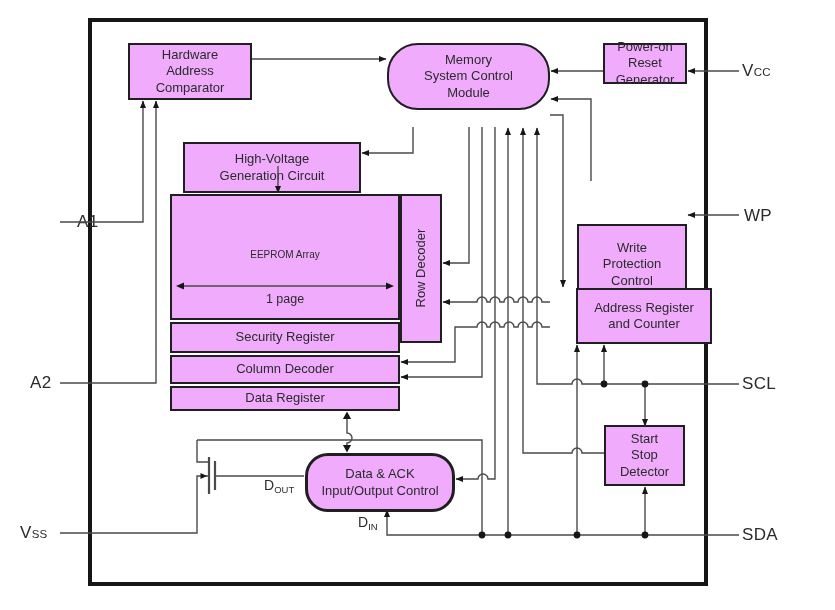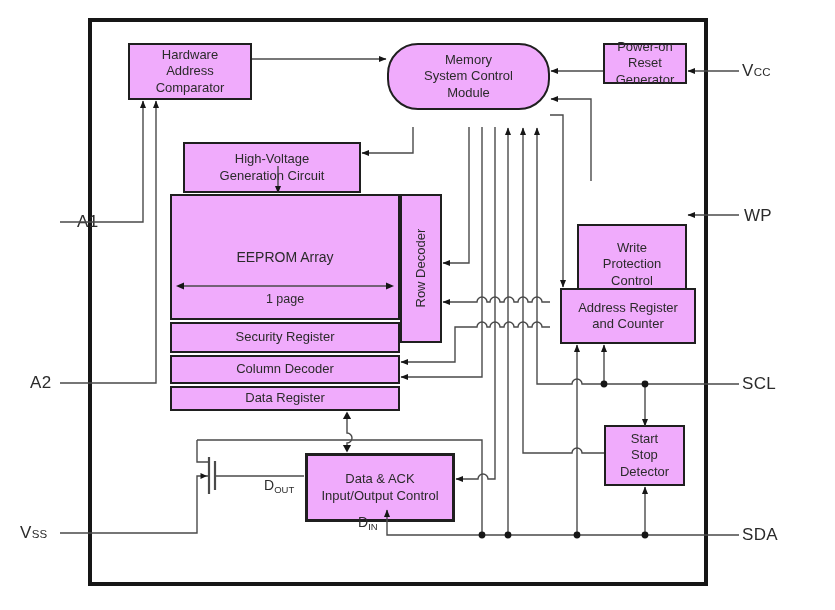--- a/index.html
+++ b/index.html
@@ -55,21 +55,21 @@
 Reset
 Generator</span>
   </div>
 
   <div class="box" style="left:183px;top:115px;width:178px;height:51px;margin-top:27px;">
     <span>High-Voltage
 Generation Circuit</span>
   </div>
 
   <div class="box" style="left:170px;top:194px;width:230px;height:126px;"></div>
-  <div class="lbl" style="left:170px;top:249px;width:230px;font-size:14px;">EEPROM Array</div>
+  <div class="lbl" style="left:170px;top:249px;width:230px;font-size:10px;">EEPROM Array</div>
   <div class="lbl" style="left:170px;top:292px;width:230px;font-size:12.5px;">1 page</div>
 
   <div class="box" style="left:400px;top:194px;width:42px;height:149px;">
     <span class="rot">Row Decoder</span>
   </div>
 
   <div class="box" style="left:170px;top:322px;width:230px;height:31px;">
     <span>Security Register</span>
   </div>
 
@@ -80,32 +80,32 @@
   <div class="box" style="left:170px;top:386px;width:230px;height:25px;">
     <span>Data Register</span>
   </div>
 
   <div class="box" style="left:577px;top:181px;width:110px;height:81px;margin-top:43px;">
     <span>Write
 Protection
 Control</span>
   </div>
 
-  <div class="box" style="left:560px;top:288px;width:136px;height:56px;">
+  <div class="box" style="left:576px;top:288px;width:136px;height:56px;">
     <span>Address Register
 and Counter</span>
   </div>
 
   <div class="box" style="left:604px;top:425px;width:81px;height:61px;">
     <span>Start
 Stop
 Detector</span>
   </div>
 
-  <div class="box bold" style="left:305px;top:453px;width:150px;height:69px;">
+  <div class="box bold" style="left:305px;top:453px;width:150px;height:59px;border-radius:23px;">
     <span>Data &amp; ACK
 Input/Output Control</span>
   </div>
 
   <div class="pin" style="left:33px;top:212px;margin-left:44px;">A1</div>
   <div class="pin" style="left:30px;top:373px;">A2</div>
   <div class="pin" style="left:20px;top:523px;"><span>V</span><span class="sub">SS</span></div>
   <div class="pin" style="left:742px;top:61px;"><span>V</span><span class="sub">CC</span></div>
   <div class="pin" style="left:744px;top:206px;">WP</div>
   <div class="pin" style="left:742px;top:374px;">SCL</div>

